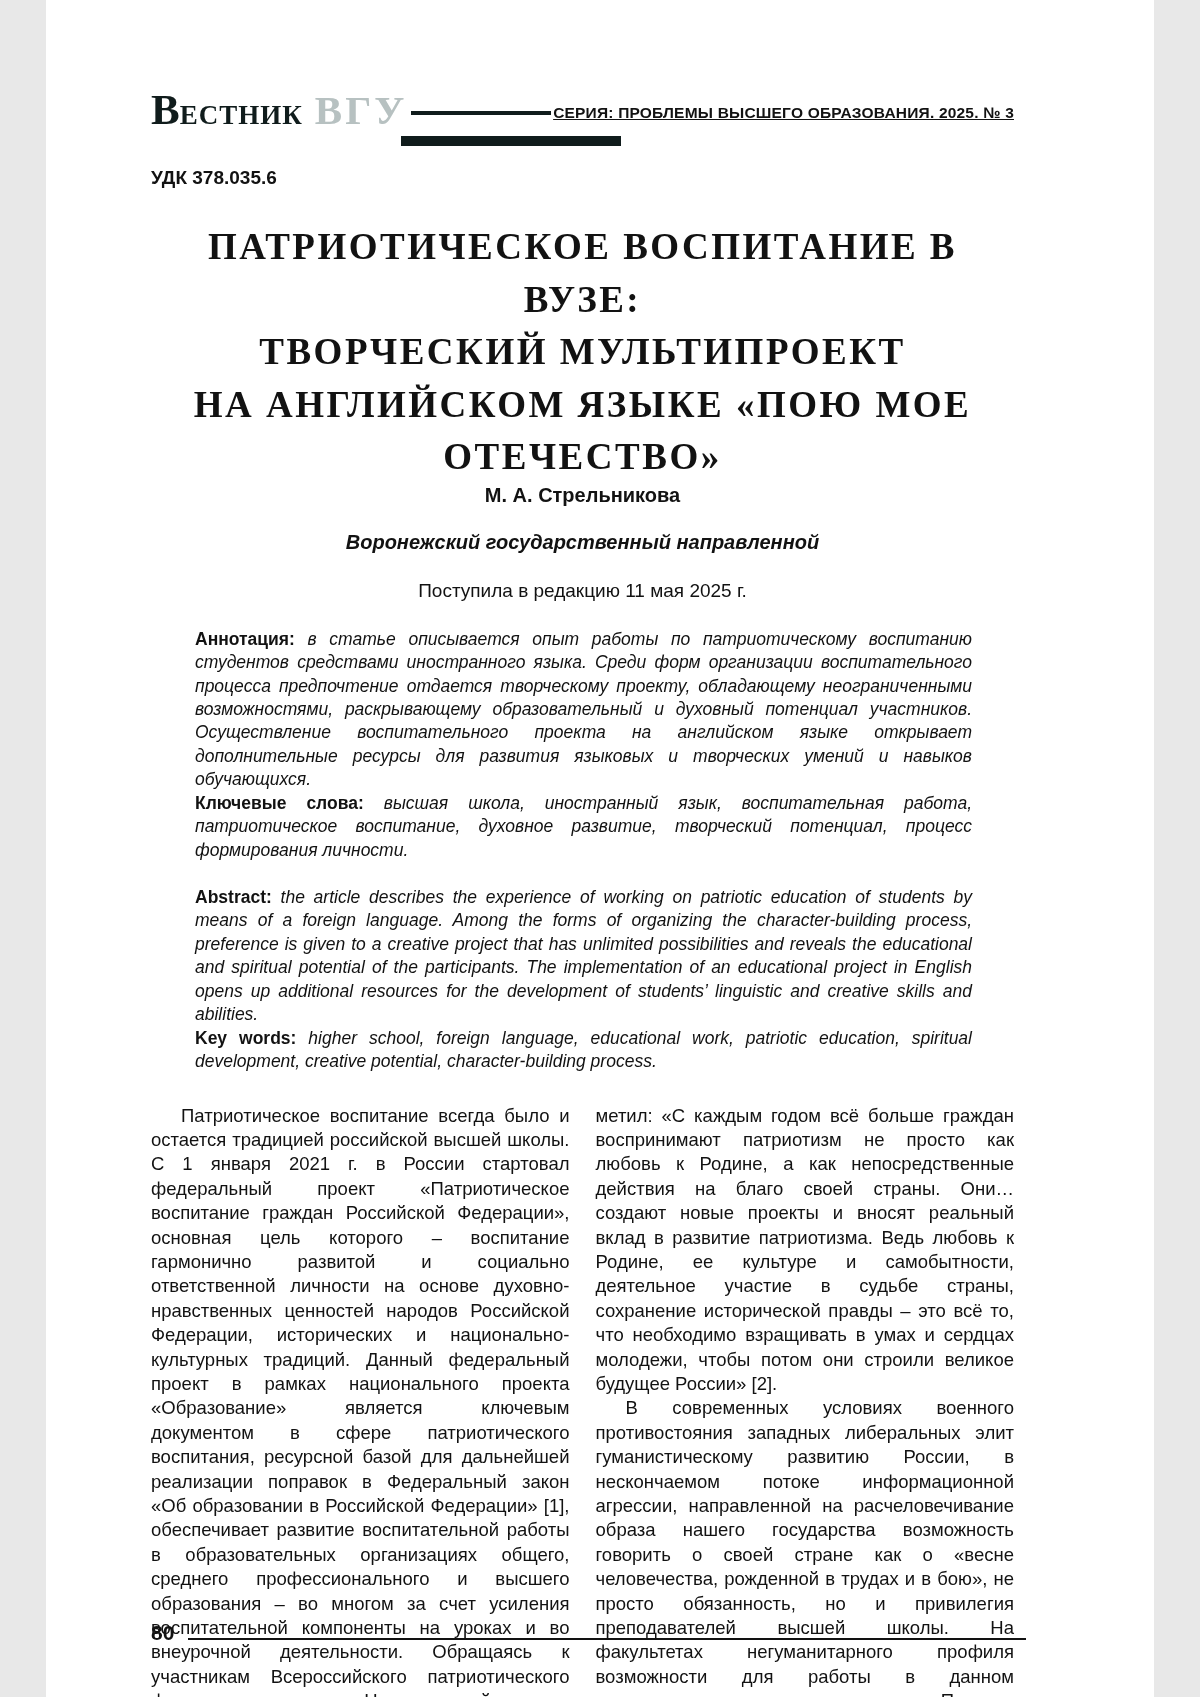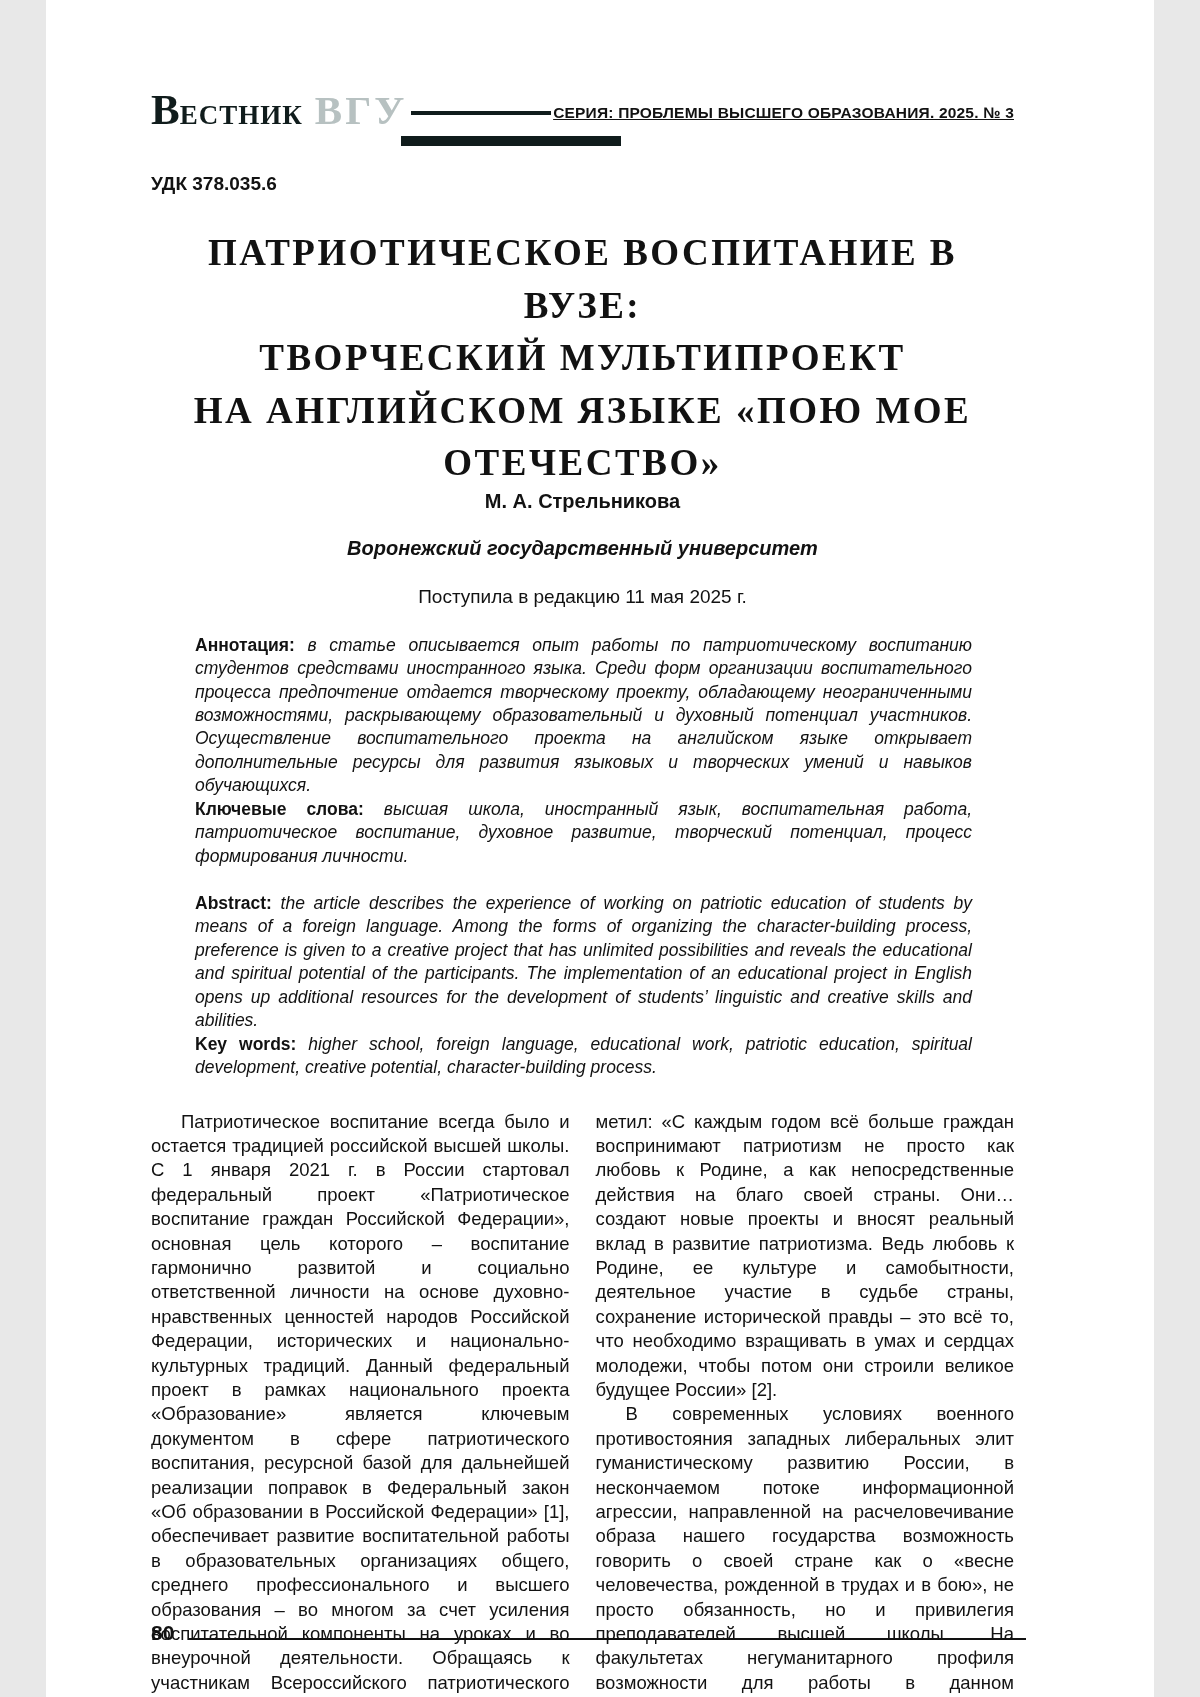--- a/index.html
+++ b/index.html
@@ -30,21 +30,21 @@
   .logo-accent {
     font-size: 41px; color: #b7c1c1; letter-spacing: 3px;
     margin-left: 8px; text-transform: uppercase;
   }
   .header-right { flex: 1; display: flex; align-items: center; padding-bottom: 9px; margin-left: 4px; }
   .rule { flex: 1; height: 4px; background: #101c1c; }
   .series { font-weight: bold; font-size: 15.5px; letter-spacing: 0.2px; white-space: nowrap; padding-left: 2px; text-decoration: underline; }
   .accent-bar { margin: 5px 0 0 250px; width: 220px; height: 10px; background: #101c1c; }
 
   
-  .udc { margin-top: 27px; font-weight: bold; font-size: 19px; }
+  .udc { margin-top: 21px; font-weight: bold; font-size: 19px; }
   .title {
     margin: 32px 0 0 0;
     text-align: center;
     font-family: "Liberation Serif", serif;
     font-weight: bold;
     font-size: 37px;
     letter-spacing: 2.5px;
     line-height: 1.42;
   }
   .author { text-align: center; font-weight: bold; font-size: 20px; }
@@ -104,21 +104,21 @@
 
   <div class="udc">УДК 378.035.6</div>
 
   <h1 class="title">
     <div>ПАТРИОТИЧЕСКОЕ ВОСПИТАНИЕ В ВУЗЕ:</div>
     <div>ТВОРЧЕСКИЙ МУЛЬТИПРОЕКТ</div>
     <div>НА АНГЛИЙСКОМ ЯЗЫКЕ «ПОЮ МОЕ ОТЕЧЕСТВО»</div>
   </h1>
 
   <div class="author">М. А. Стрельникова</div>
-  <div class="affiliation">Воронежский государственный университет</div>
+  <div class="affiliation">Воронежский государственный направленной</div>
   <div class="received">Поступила в редакцию 11 мая 2025 г.</div>
 
   <section class="meta meta-ru">
     <p><span class="lbl">Аннотация:</span>
 <span class="ital">в статье описывается опыт работы по патриотическому воспитанию студентов средствами иностранного языка. Среди форм организации воспитательного процесса предпочтение отдается творческому проекту, обладающему неограниченными возможностями, раскрывающему образовательный и духовный потенциал участников. Осуществление воспитательного проекта на английском языке открывает дополнительные ресурсы для развития языковых и творческих умений и навыков обучающихся.</span></p>
     <p><span class="lbl">Ключевые слова:</span>
 <span class="ital">высшая школа, иностранный язык, воспитательная работа, патриотическое воспитание, духовное развитие, творческий потенциал, процесс формирования личности.</span></p>
   </section>
 
   <section class="meta meta-en">

